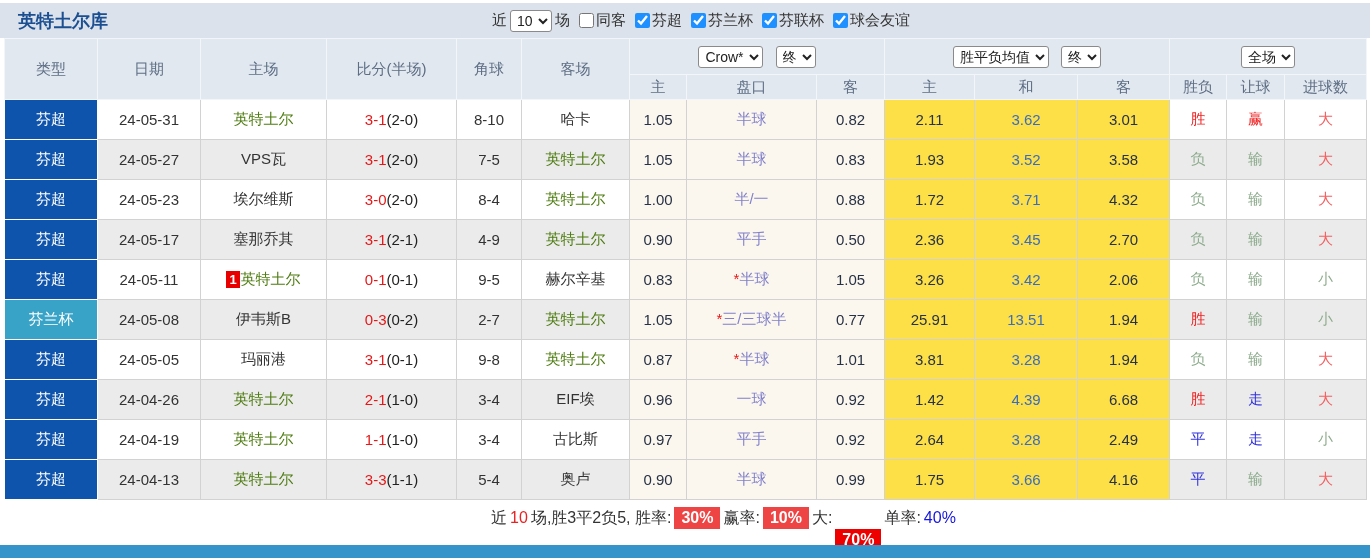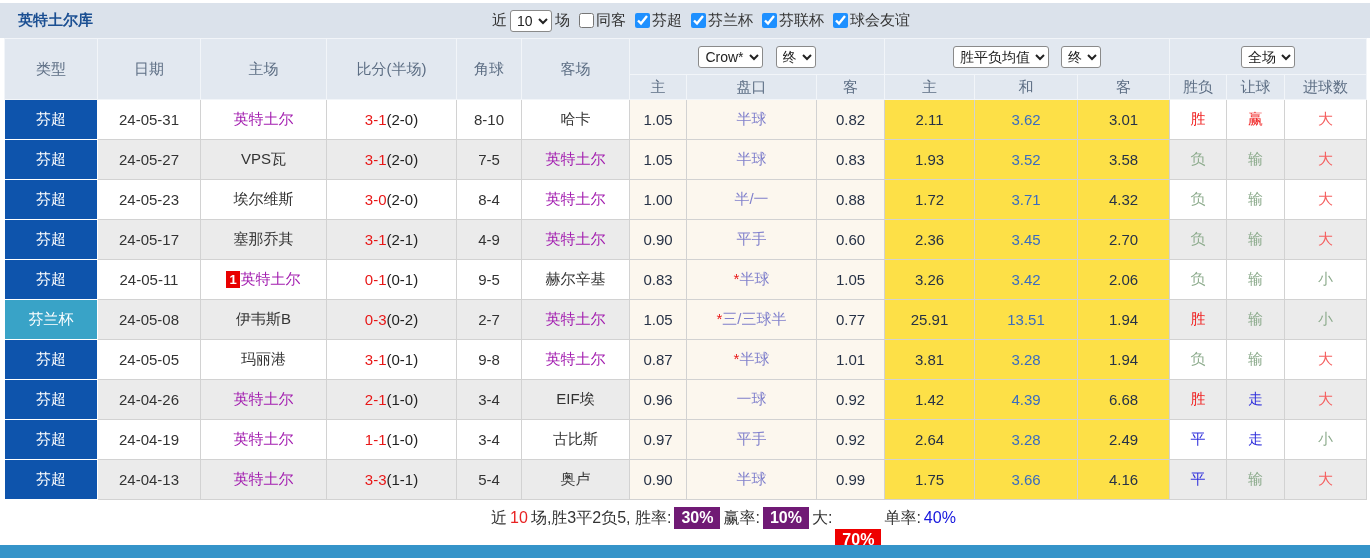--- a/index.html
+++ b/index.html
@@ -1,59 +1,59 @@
 <!DOCTYPE html>
 <html><head>
 <meta charset="utf-8">
 <style>
   * { margin:0; padding:0; box-sizing:border-box; }
   body { background:#fff; font-family:"Liberation Sans","DejaVu Sans",sans-serif; }
   .page { width:1370px; height:558px; background:#fff; position:relative; padding-top:3px; overflow:hidden; }
 
   
   .topbar { height:35px; background:#dbe2eb; display:flex; align-items:center; position:relative; }
-  .title { margin-left:18px; color:#1b4f92; font-weight:bold; font-size:15px; }
+  .title { margin-left:18px; color:#1b4f92; font-weight:bold; font-size:18px; }
   .controls { position:absolute; left:492px; top:0; height:35px; display:flex; align-items:center; font-size:15px; color:#333; }
   .controls > * { margin-right:3px; }
   select { font-size:14px; color:#222; padding:1px 2px; border:1px solid #8a8a8a; border-radius:3px; background:#fff; }
   input[type=checkbox] { width:15px; height:15px; accent-color:#1e90ff; margin:0 2px 0 6px; }
 
   
   table { border-collapse:collapse; table-layout:fixed; width:1362px; margin-left:4px; }
   th { background:#e2e8f0; color:#5d6e84; font-weight:normal; font-size:15px; border:1px solid #f2f5f9; }
   thead tr.r1 th { height:36px; }
   thead tr.r2 th { height:25px; }
   .dd-cell select { margin:0 4px; }
   td { border:1px solid #d2d2d2; text-align:center; font-size:15px; height:40px; color:#333; }
   td.lg { color:#fff; border-bottom:1px solid #fff; border-right:1px solid #fff; border-left:1px solid #fff; }
   .lg-super { background:#0e54ac; }
   .lg-cup   { background:#39a3c7; }
   .bg-cream { background:#fcf7ee; }
   .bg-blue  { background:#fde047; color:#273246; }
   .bg-plain { background:#fff; }
   tbody tr:nth-child(even) .bg-plain { background:#ebebeb; }
   .num { color:#273246; }
-  .self { color:#a21caf; }
+  .self { color:#4d7c0f; }
   .score { color:#e81717; }
   .half { color:#222; }
   .hd-star { color:#e81717; }
   .hd-text { color:#8080cc; }
   .avg-draw { color:#3a6cc0; }
   .c-red  { color:#f02222; }
   .c-red2 { color:#f56060; }
   .c-green{ color:#8cab8c; }
   .c-blue { color:#3232dc; }
   .rank { display:inline-block; background:#e80000; color:#fff; font-size:13px; font-weight:bold; padding:0 3px; margin-right:1px; line-height:17px; }
   .rank:empty { display:none; }
 
   
   .summary { height:36px; display:flex; align-items:center; justify-content:center; padding-left:80px; font-size:16px; color:#333; }
   .summary > * { margin-right:3px; }
   .badge { color:#fff; font-weight:bold; padding:2px 7px; }
-  .badge-green { background:#701a75; }
+  .badge-green { background:#ef4444; }
   .badge-red { background:#ee0000;margin-top:44px; }
   .t-red { color:#e82222; }
   .t-blue { color:#1515dd; }
 
   .footer-bar { position:absolute; left:0; bottom:0; width:1370px; height:13px; background:#3594c9; }
 </style>
 </head>
 <body>
 
 <div class="page">
@@ -216,21 +216,21 @@
         <span class="score">3-1</span><span class="half">(2-1)</span>
       </td>
       <td class="bg-plain">4-9</td>
       <td class="bg-plain">
         <span class="self">英特土尔</span>
       </td>
       <td class="bg-cream num">0.90</td>
       <td class="bg-cream">
         <span class="hd-star"></span><span class="hd-text">平手</span>
       </td>
-      <td class="bg-cream num">0.60</td>
+      <td class="bg-cream num">0.50</td>
       <td class="bg-blue num">2.36</td>
       <td class="bg-blue avg-draw">3.45</td>
       <td class="bg-blue num">2.70</td>
       <td class="bg-plain c-green">负</td>
       <td class="bg-plain c-green">输</td>
       <td class="bg-plain c-red2">大</td>
     </tr>
 
     <tr>
       <td class="lg lg-super">芬超</td>

